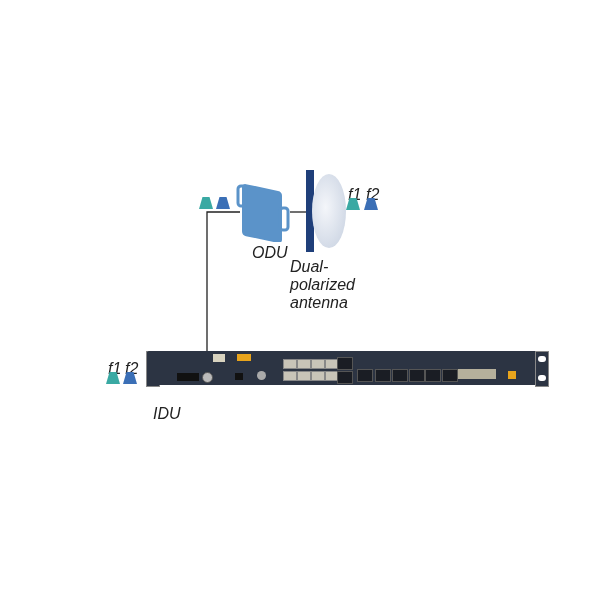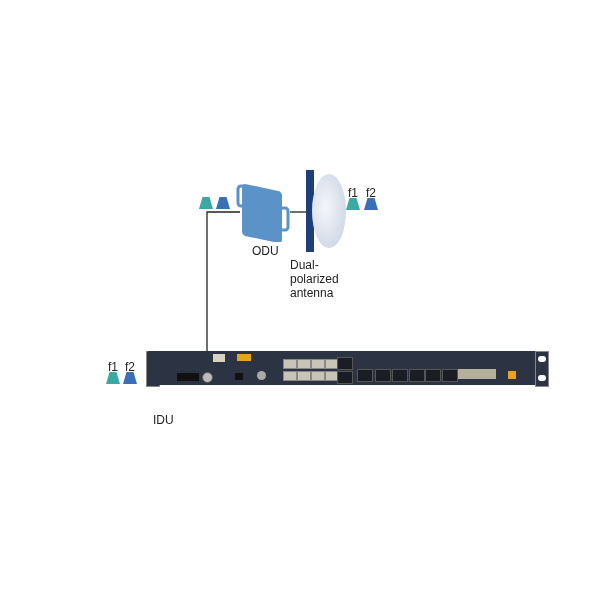--- a/index.html
+++ b/index.html
@@ -1,18 +1,18 @@
 <!DOCTYPE html>
 <html><head>
 <meta charset="utf-8">
 <style>
   html, body { margin:0; padding:0; background:#ffffff; }
   body { width:600px; height:600px; position:relative; overflow:hidden; font-family:"Liberation Sans", sans-serif; }
   .abs { position:absolute; }
-  .lbl { font-size:12px; color:#222; }
+  .lbl { font-size:16px; color:#222;font-style:italic; }
   .chip { position:absolute; width:14px; height:12px; clip-path: polygon(25% 0, 75% 0, 100% 100%, 0 100%); }
   .f1c { background:#3aa9a3; }
   .f2c { background:#3b6fb6; }
   .rack { position:absolute; left:147px; top:351px; width:390px; height:34px; background:#2c3443; border-radius:2px; }
   .ear { position:absolute; width:12px; height:34px; background:#2c3443; border:1px solid #888; }
   .ear .hole { position:absolute; left:2px; width:8px; height:6px; border-radius:3px; background:#fff; }
   .port { position:absolute; width:12px; height:8px; background:#c8c4b8; border:1px solid #888; }
   .sfp { position:absolute; width:14px; height:11px; background:#1a1d24; border:1px solid #555; }
 </style>
 </head>
@@ -78,13 +78,13 @@
     <div class="sfp" style="left:278px;top:18px"></div>
     <div class="sfp" style="left:295px;top:18px"></div>
   <div class="abs" style="left:311px;top:18px;width:38px;height:10px;background:#b5b09c;"></div>
   <div class="abs" style="left:361px;top:20px;width:8px;height:8px;background:#e8a41c;"></div>
 </div>
 <div class="ear" style="left:535px;top:351px;">
     <div class="hole" style="top:4px"></div>
     <div class="hole" style="top:23px"></div>
   </div>
 <div class="abs" style="left:202px;top:372px;width:9px;height:9px;border-radius:50%;background:#bbb;border:1px solid #555;"></div>
-<div class="abs lbl" style="left:153px;top:405px;margin-top:8px;">IDU</div>
+<div class="abs lbl" style="left:153px;top:405px;">IDU</div>
 
 </body></html>

